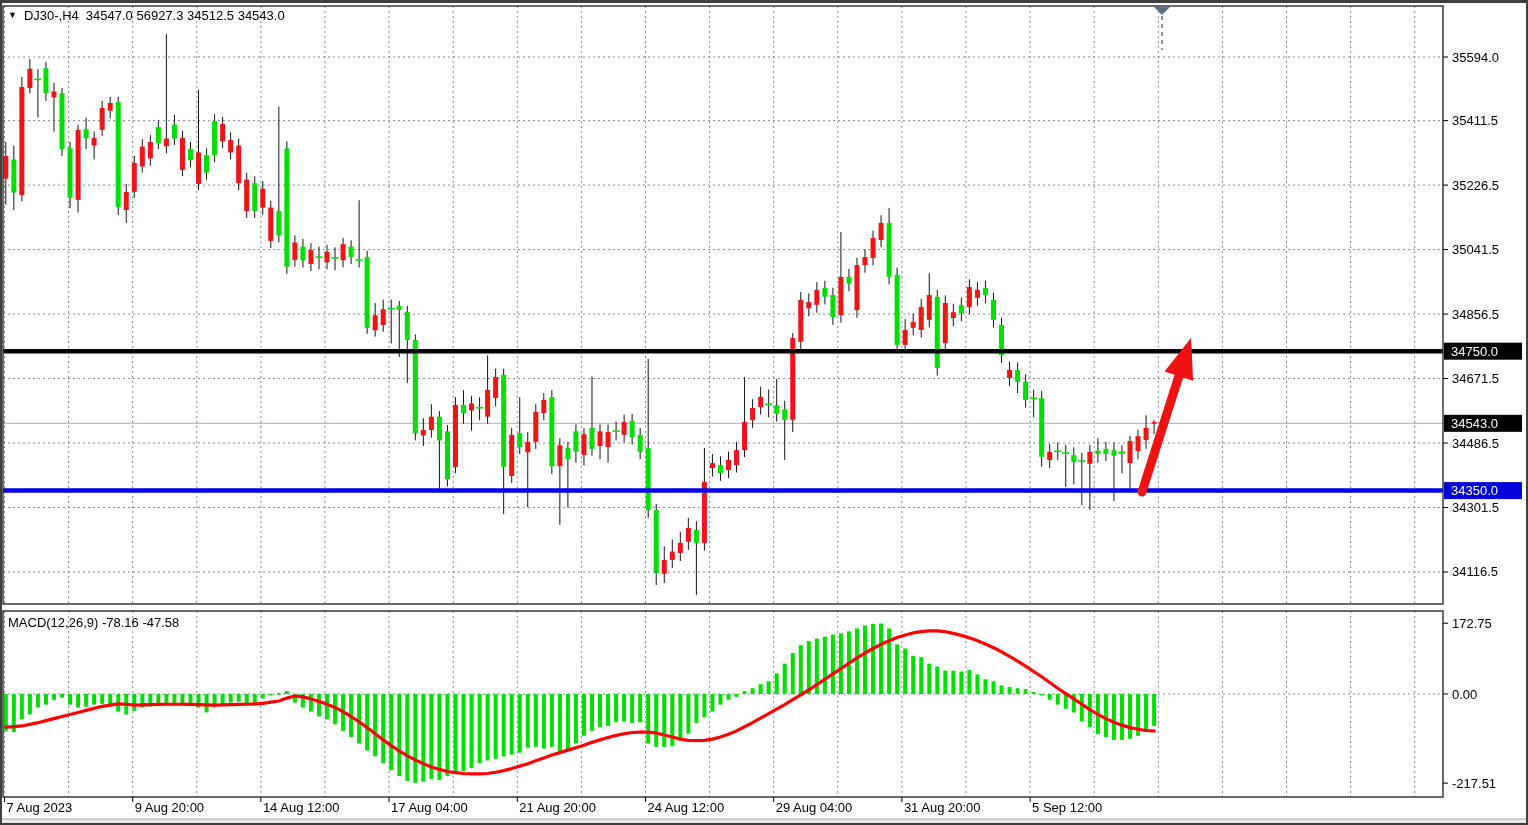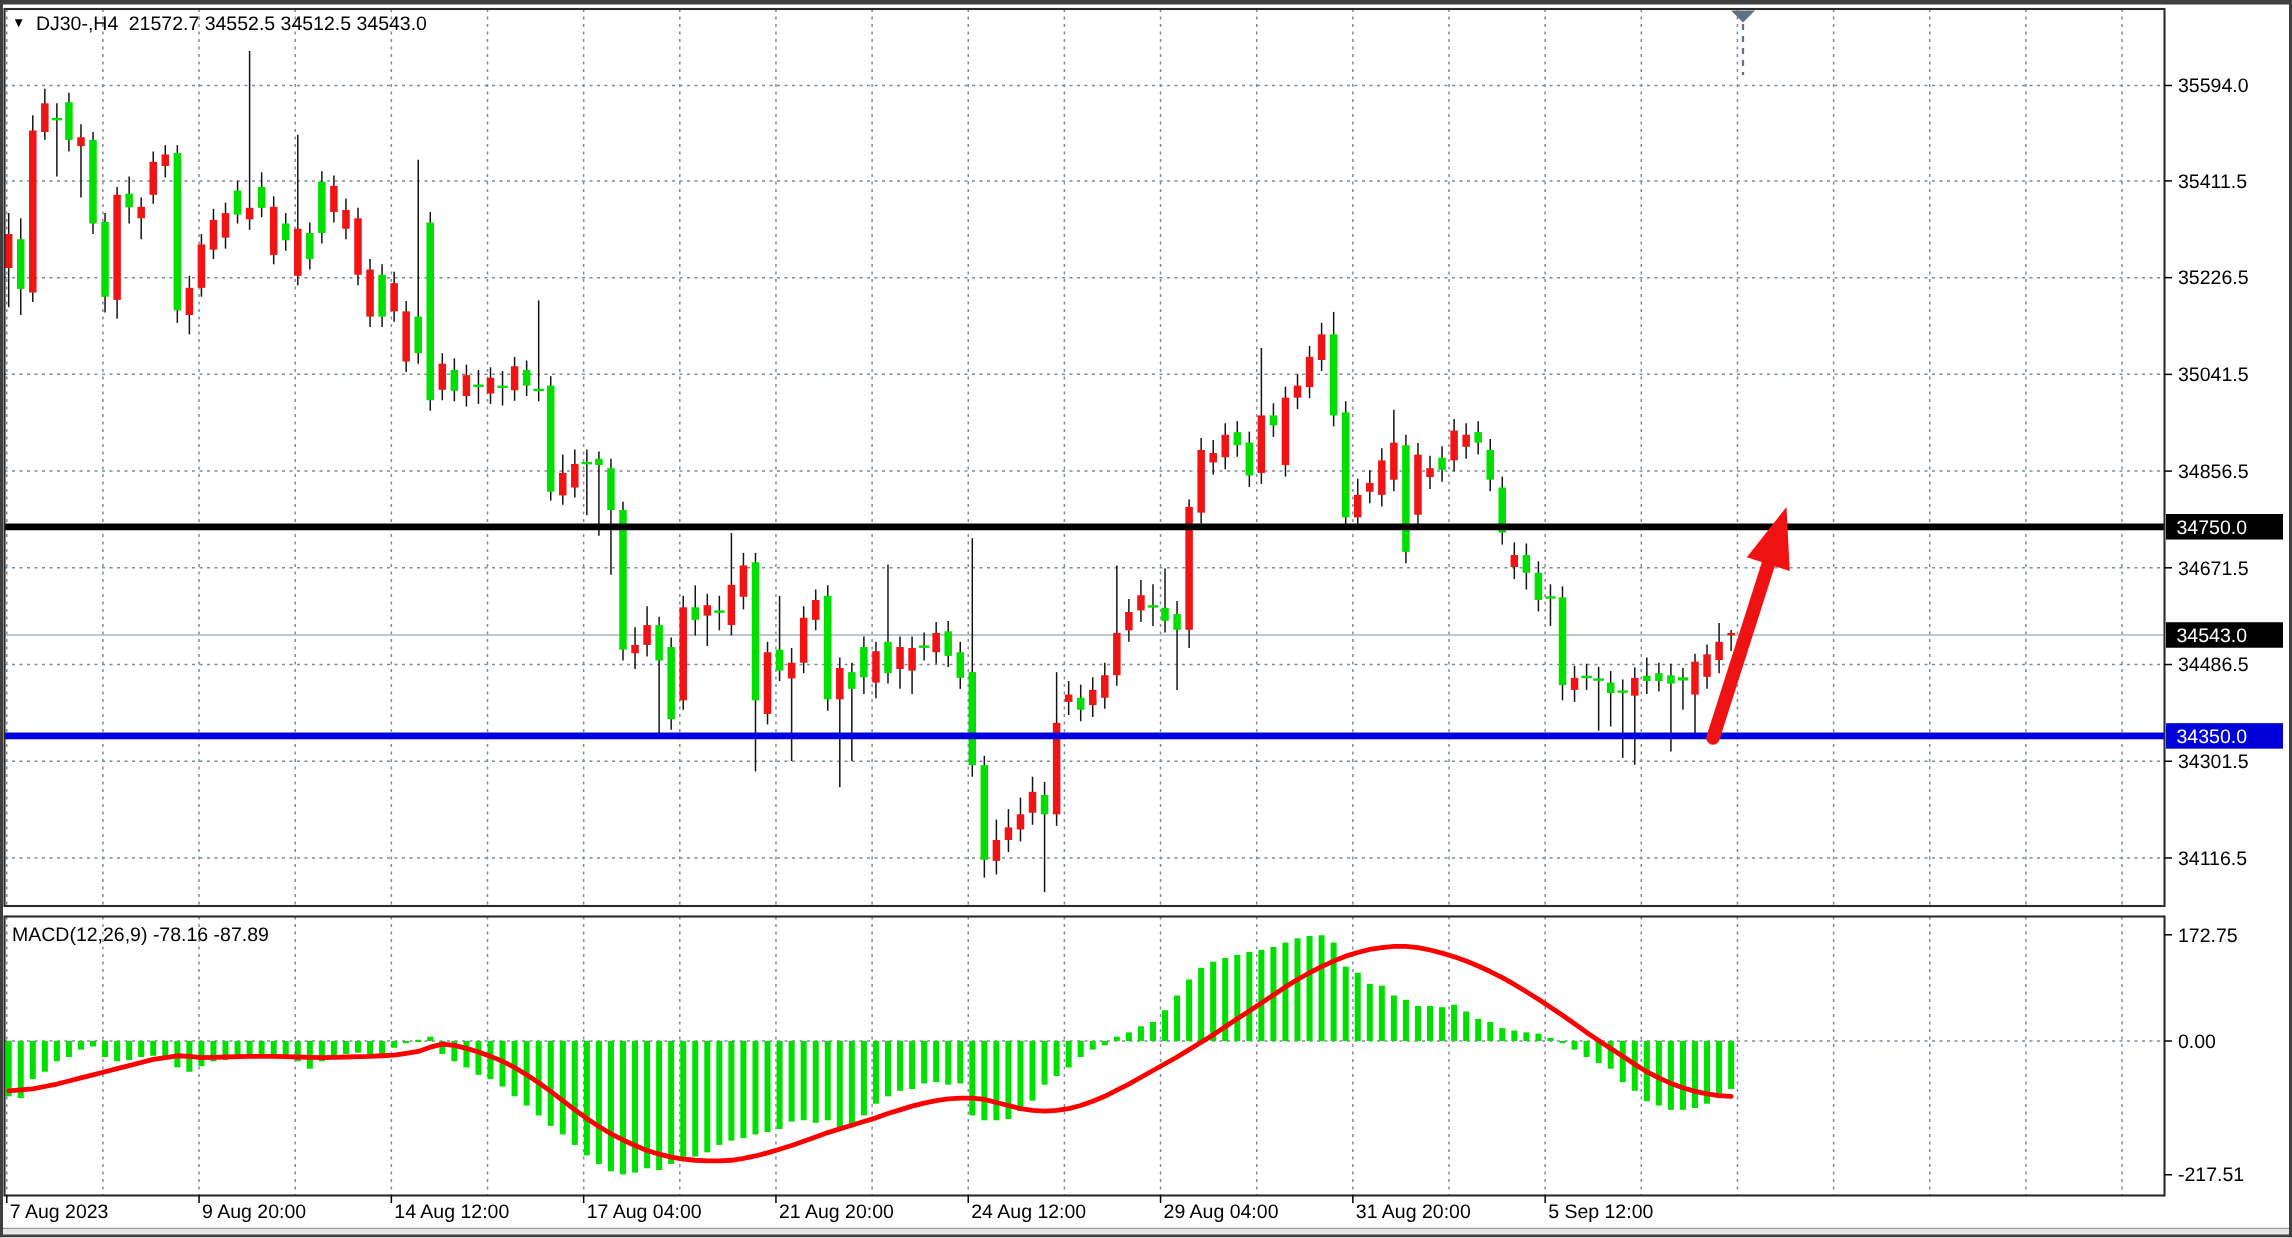--- a/index.html
+++ b/index.html
@@ -586,16 +586,16 @@
       <g>
         <rect x="0" y="0" width="1528" height="3" fill="#3f3f3f"></rect>
         <rect x="0" y="0" width="2" height="825" fill="#3f3f3f"></rect>
         <rect x="1526" y="0" width="2" height="825" fill="#3f3f3f"></rect>
         <rect x="0" y="823" width="1528" height="2" fill="#3f3f3f"></rect>
       </g>
     </svg>
   <div class="overlay chart-title">
     <span class="tri">▼</span>
     <span>DJ30-,H4</span>
-    <span>21572.7 34552.5 34512.5 34543.0</span>
+    <span>34547.0 56927.3 34512.5 34543.0</span>
   </div>
-  <div class="overlay macd-label">MACD(12,26,9) -78.16 -87.89</div>
+  <div class="overlay macd-label">MACD(12,26,9) -78.16 -47.58</div>
 </div>
 
 </body></html>

